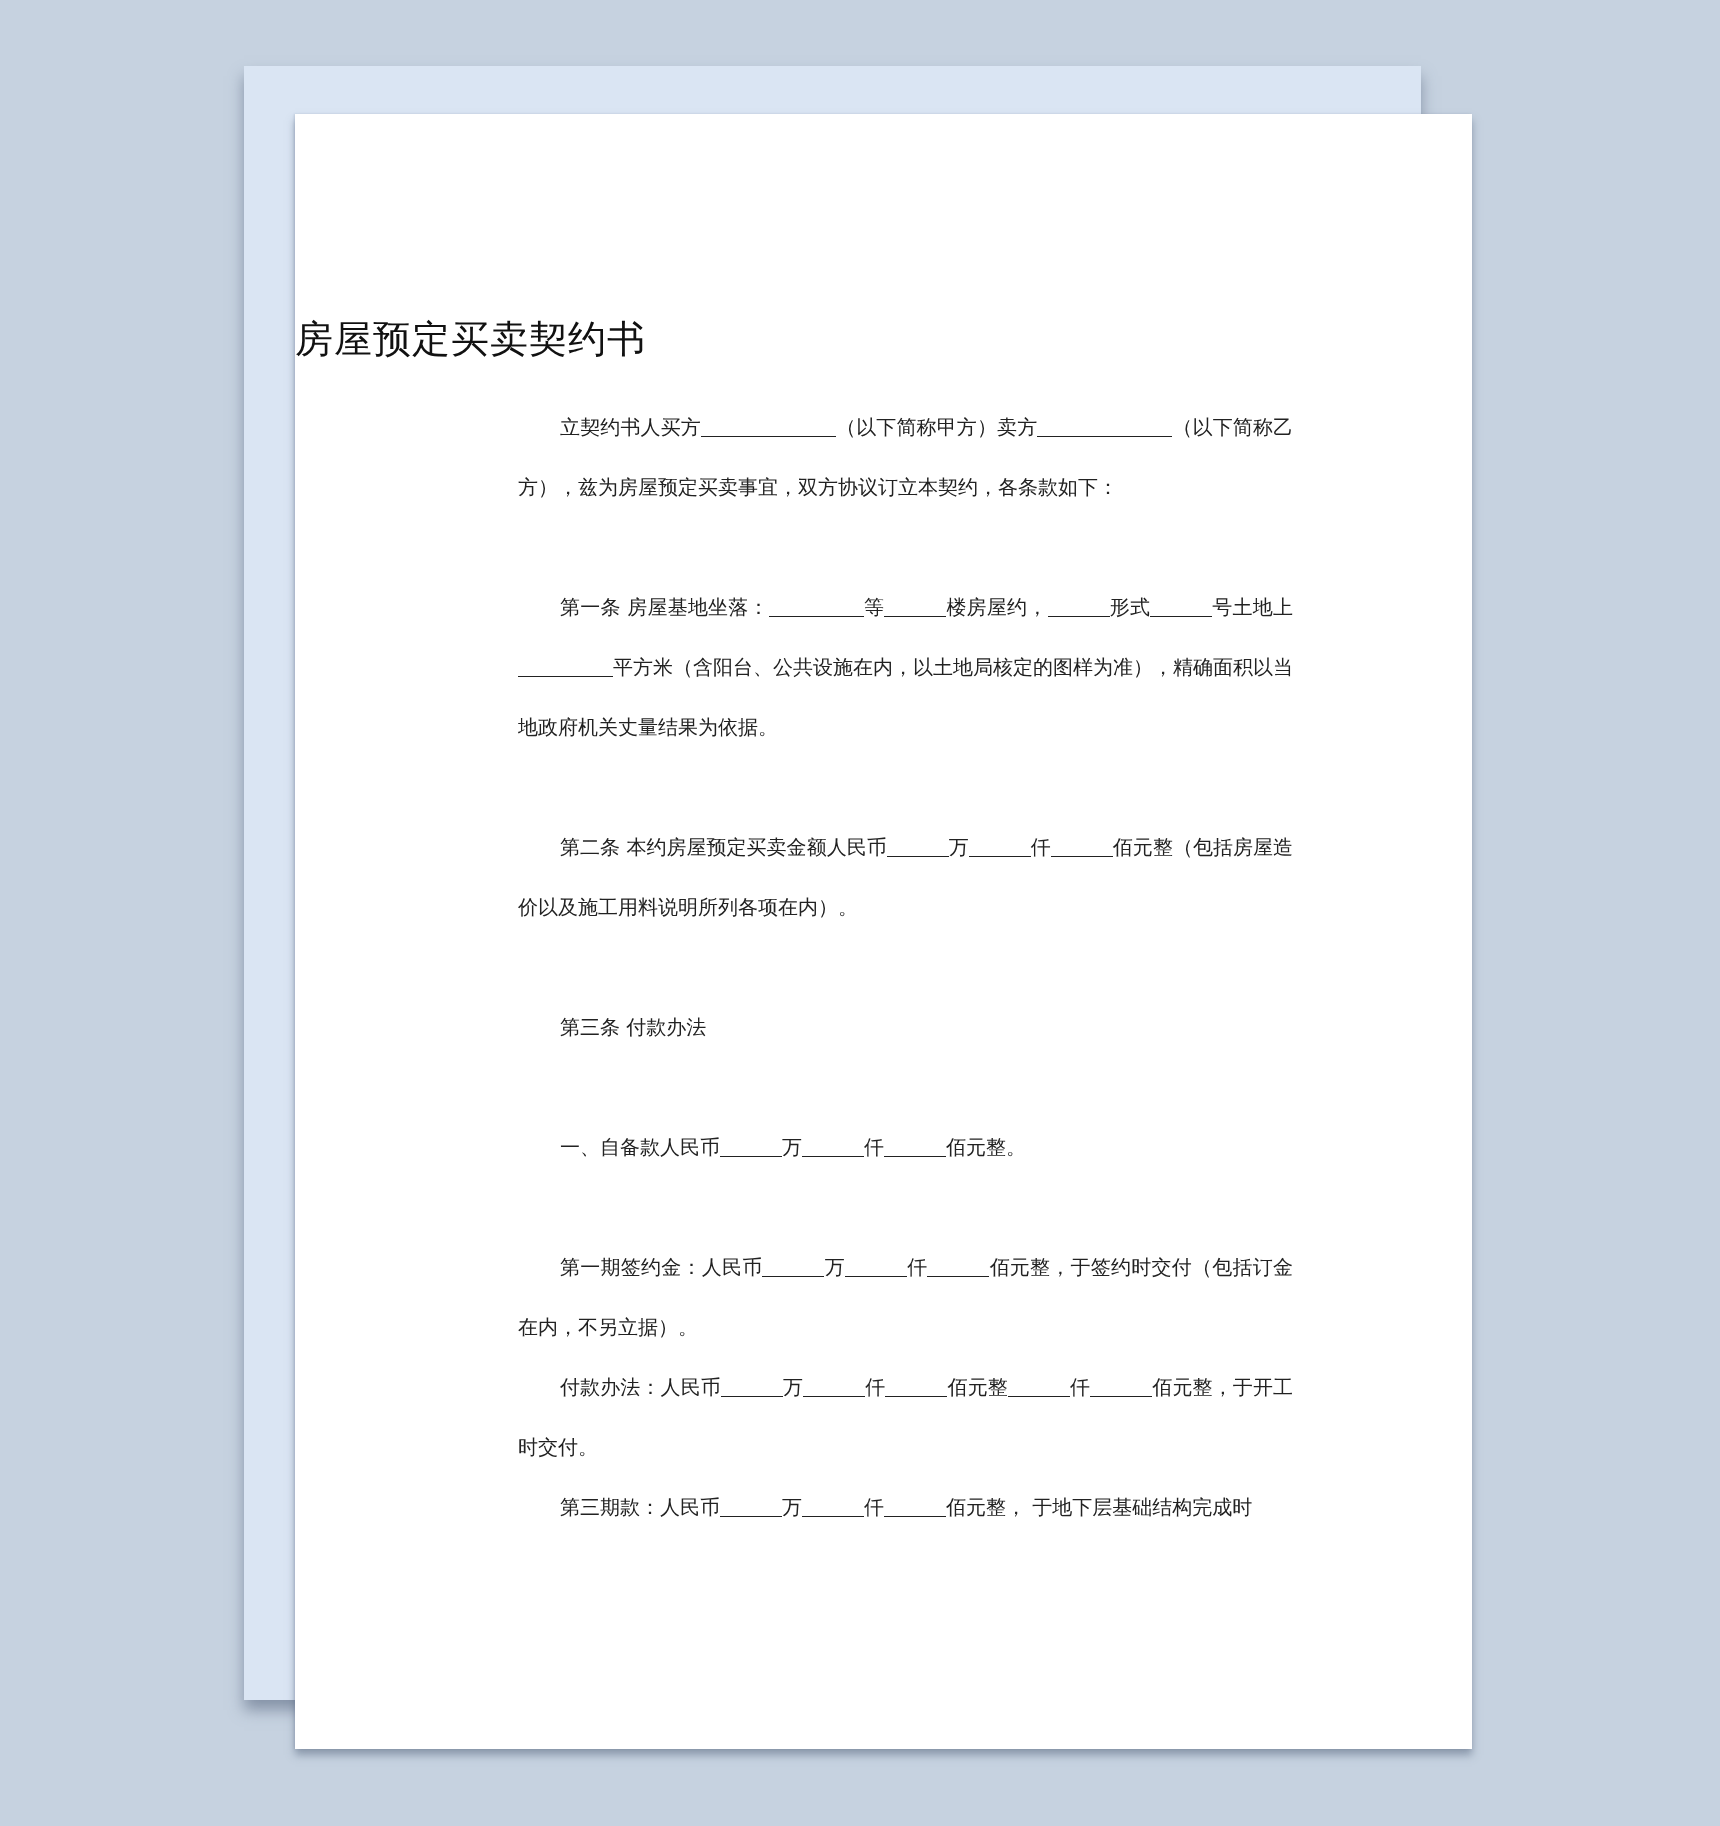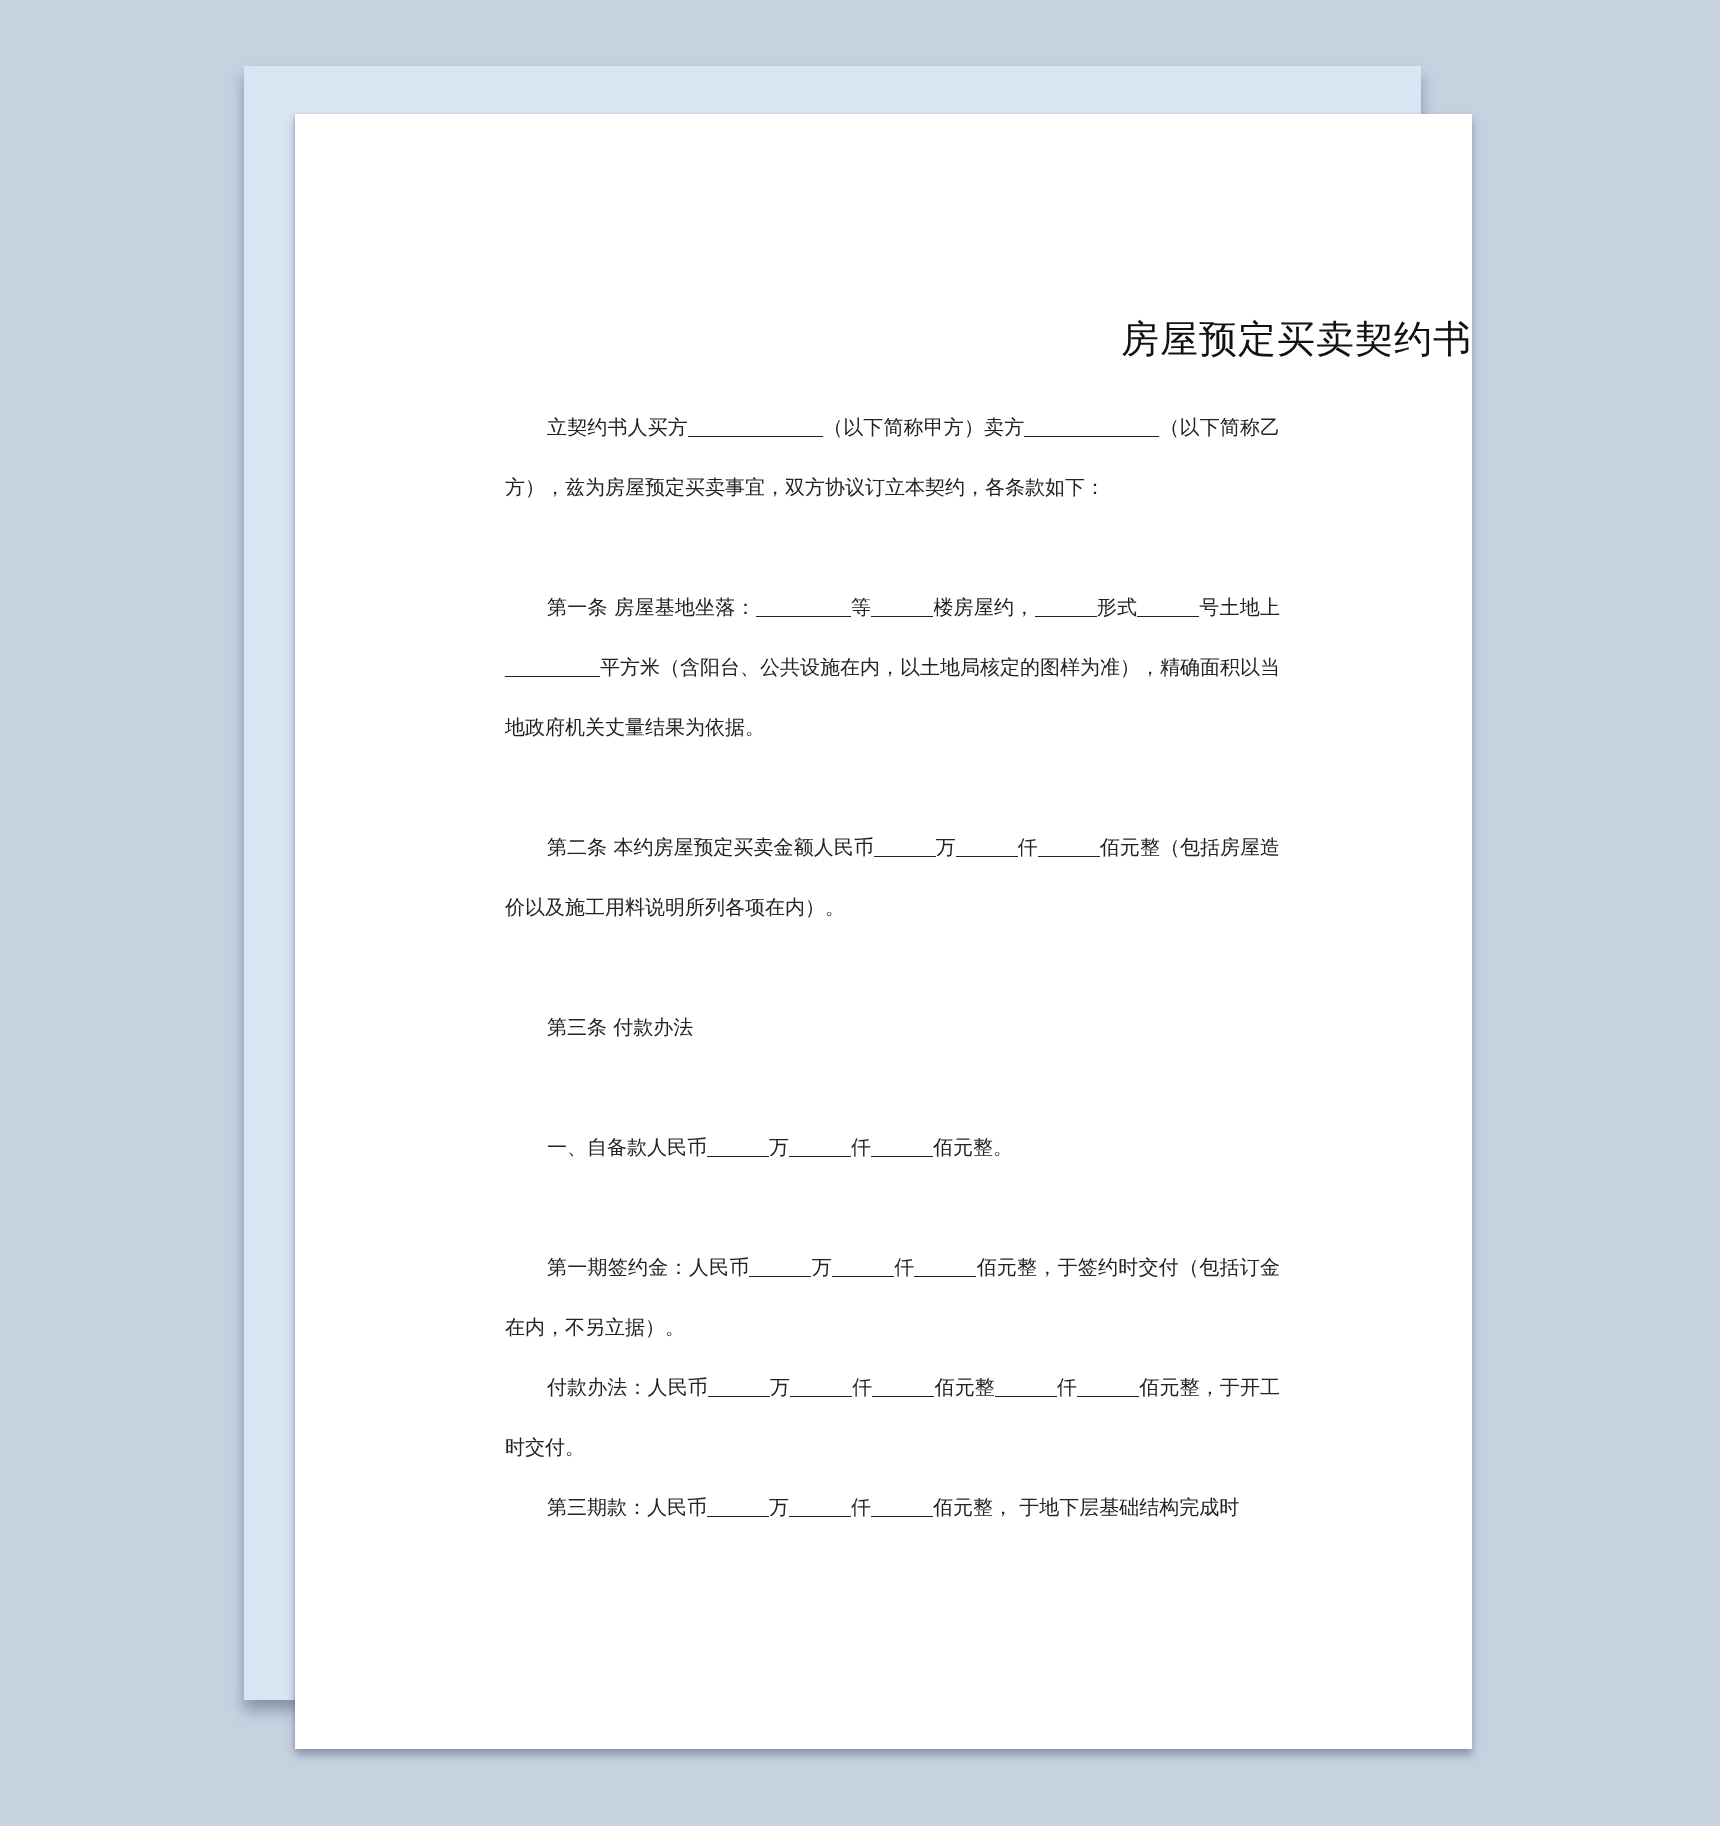--- a/index.html
+++ b/index.html
@@ -20,31 +20,31 @@
   .front-page {
     position: absolute;
     left: 295px; top: 114px;
     width: 1177px; height: 1635px;
     background: #ffffff;
     box-shadow: 0 6px 8px rgba(80, 95, 120, 0.5), -1px 0 2px rgba(120,130,160,0.25);
   }
   .doc-title {
     position: absolute;
     left: 0; right: 0; top: 200px;
-    text-align: right;
+    text-align: left;
     font-family: "DejaVu Sans", "Liberation Sans", sans-serif;
     font-size: 38px;
     color: #111;
     letter-spacing: 1px;
     margin: 0;
     font-weight: normal;
   }
   .doc-body {
     position: absolute;
-    left: 210px; top: 283px;
+    left: 223px; top: 283px;
     width: 775px;
     font-size: 20px;
     color: #222;
     line-height: 60px;
   }
   .para {
     margin: 0;
     text-indent: 42px;
     text-align: justify;
   }

